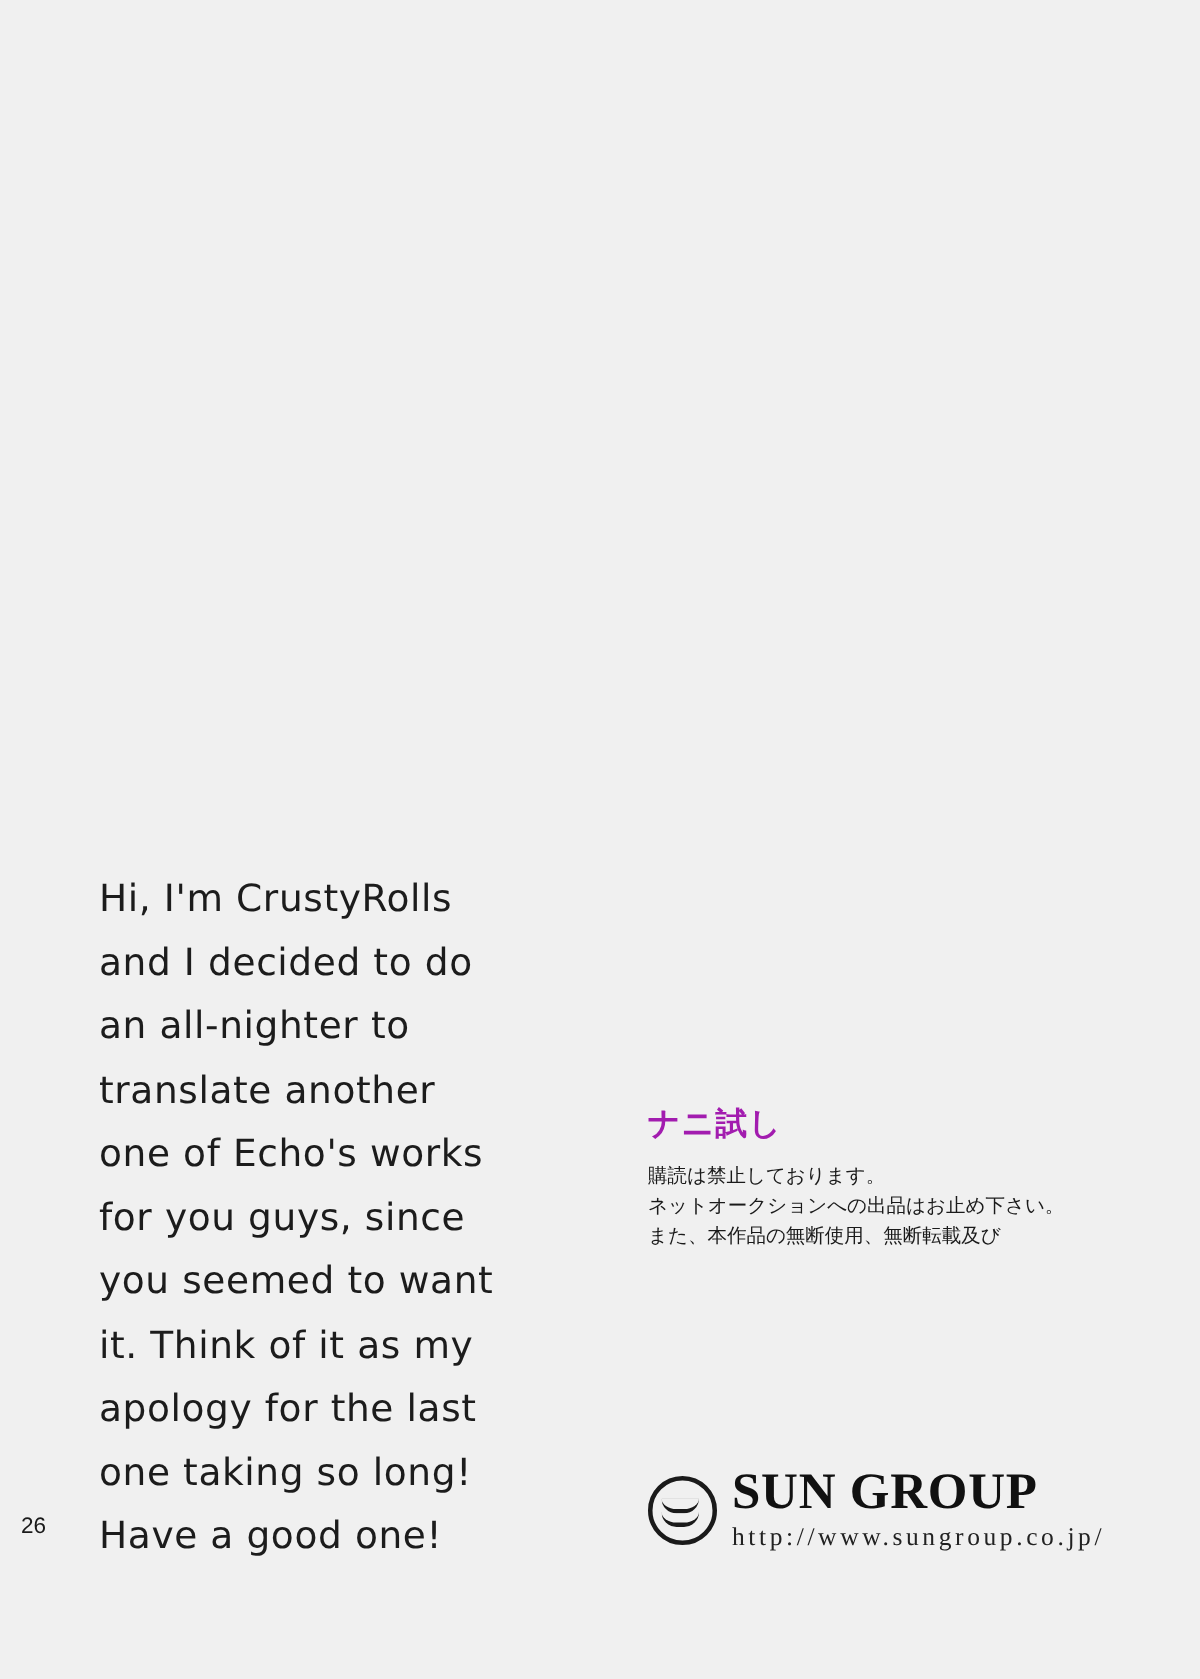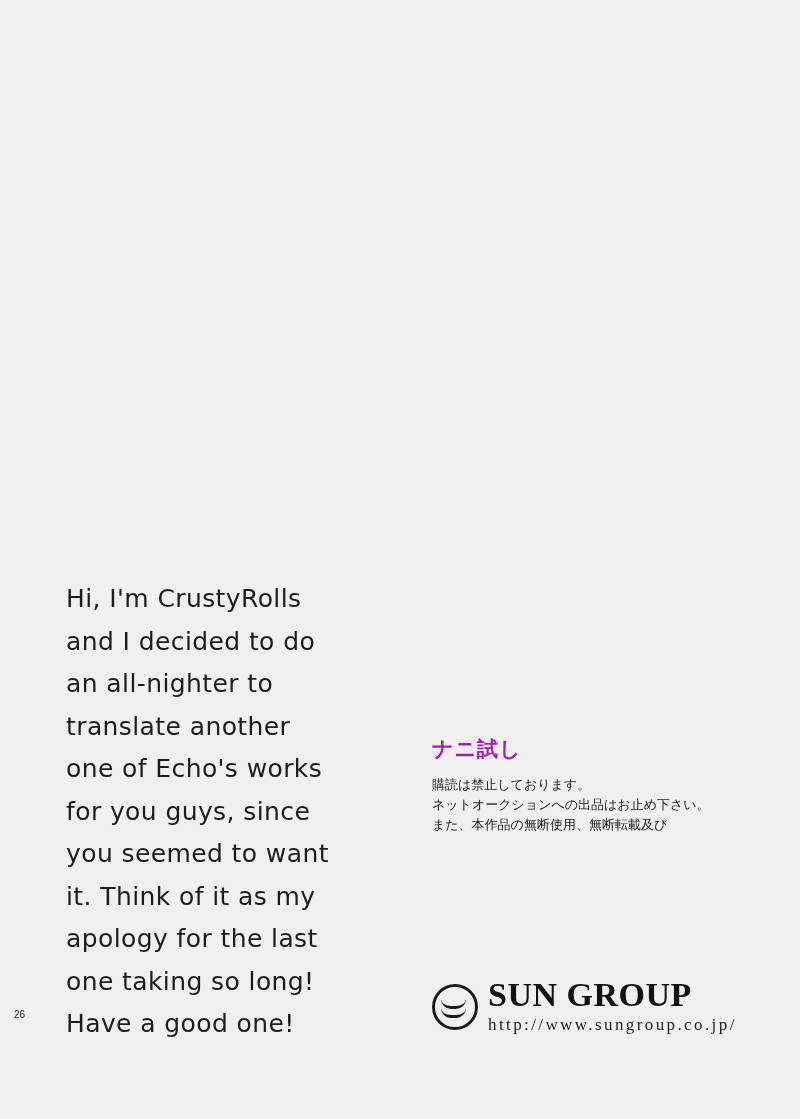--- a/index.html
+++ b/index.html
@@ -22,21 +22,21 @@
     width: 800px;
     height: 1119px;
     background: #f0f0f0;
   }
 
   
   .page-number {
     position: absolute;
     left: 14px;
     top: 1009px;
-    font-size: 10px;
+    font-size: 15px;
     color: #1a1a1a;
     font-family: "Liberation Sans", sans-serif;
     letter-spacing: 0px;
   }
 
   
   .translator-note {
     position: absolute;
     left: 66px;
     top: 578px;

